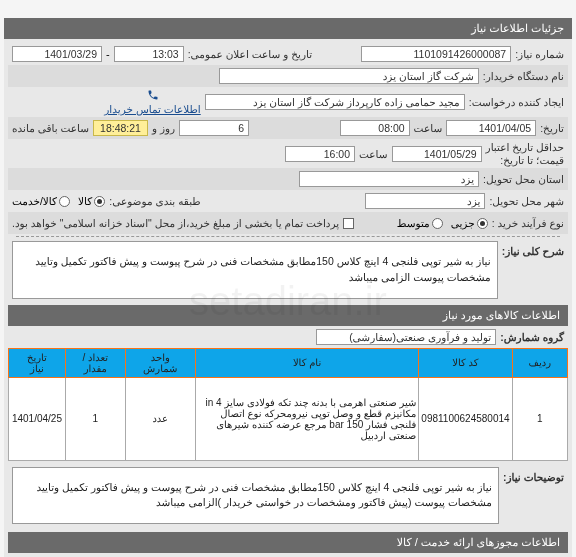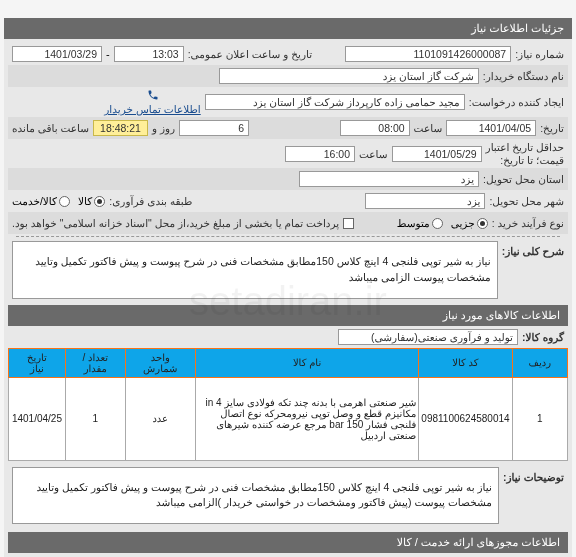--- a/index.html
+++ b/index.html
@@ -52,21 +52,21 @@
   padding: 1px 4px;
   font-size: 10.5px;
   min-height: 16px;
   display: inline-flex;
   align-items: center;
   color: #333;
 }
 .w70 { width: 70px; }
 .w90 { width: 90px; }
 .w120 { width: 120px; }
-.w150 { width: 166px; padding-left: 8px; }
+.w150 { width: 150px; padding-left: 8px; }
 .w180 { width: 180px; }
 .w260 { width: 260px; }
 .contact-link {
   color: #1a4d8f;
   text-decoration: underline;
   cursor: pointer;
   font-size: 10.5px;
   display: inline-flex;
   align-items: center;
   gap: 2px;
@@ -228,21 +228,21 @@
 
     <div class="row-band alt">
       <span class="label">استان محل تحویل:</span>
       <span class="input-box w180">یزد</span>
     </div>
 
     <div class="row-band">
       <span class="label">شهر محل تحویل:</span>
       <span class="input-box w120">یزد</span>
       <div class="spacer"></div>
-      <span class="label">طبقه بندی فرآوری:</span>
+      <span class="label">طبقه بندی موضوعی:</span>
       <span class="radio-group">
         <span class="radio-item">
           <span class="radio checked"></span>
           <span>کالا</span>
         </span>
         <span class="radio-item">
           <span class="radio"></span>
           <span>کالا/خدمت</span>
         </span>
       </span>
@@ -268,21 +268,21 @@
     <div class="dash-line"></div>
 
     <div class="row-band" style="align-items:flex-start">
       <span class="label" style="font-weight:bold;padding-top:4px">شرح کلی نیاز:</span>
       <div class="desc-box" style="flex:1">نیاز به شیر توپی فلنجی 4 اینچ کلاس 150مطابق مشخصات فنی در شرح پیوست و پیش فاکتور تکمیل وتایید مشخصات پیوست الزامی میباشد</div>
     </div>
 
     <div class="panel-header" style="margin-top:4px">اطلاعات کالاهای مورد نیاز</div>
 
     <div class="row-band">
-      <span class="label" style="font-weight:bold">گروه کالا:</span>
+      <span class="label" style="font-weight:bold">گروه شمارش:</span>
       <span class="input-box w180">تولید و فرآوری صنعتی(سفارشی)</span>
     </div>
 
     <table class="data">
       <thead>
         <tr>
           <th>ردیف</th>
           <th>کد کالا</th>
           <th style="width:40%">نام کالا</th>
           <th>واحد شمارش</th>

